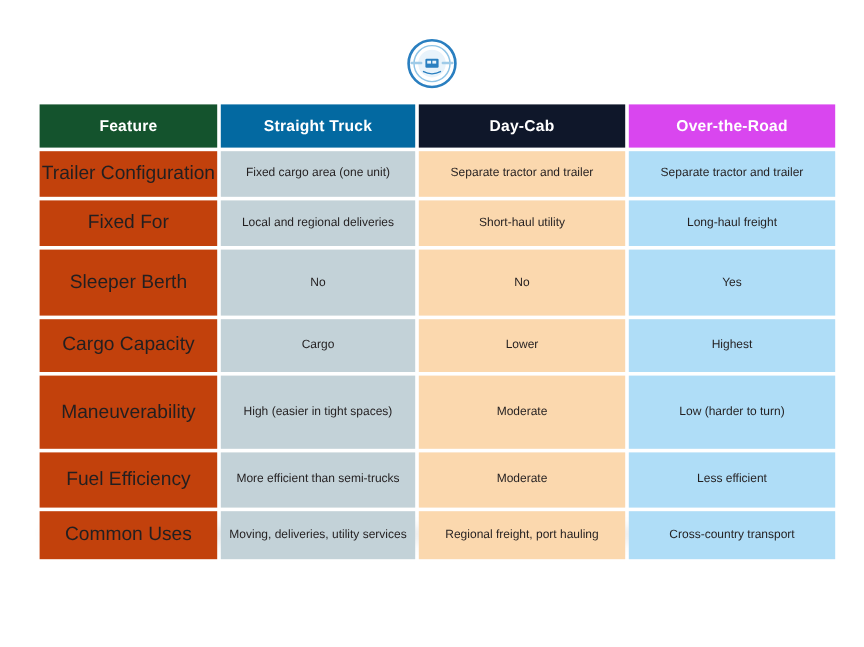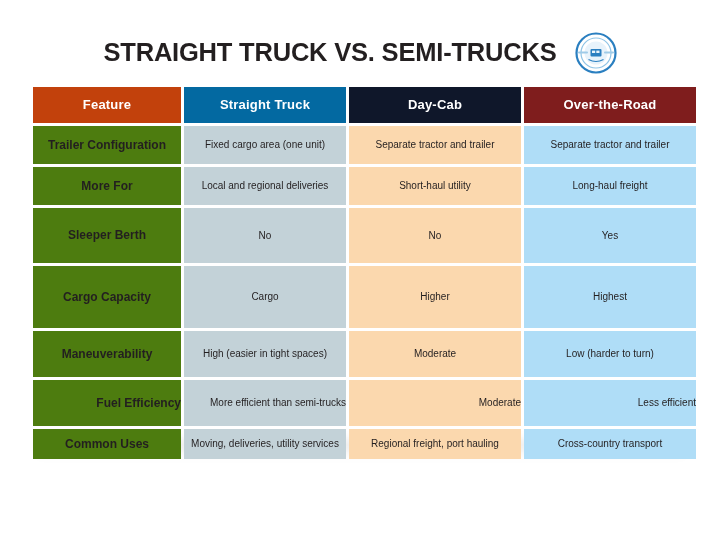--- a/index.html
+++ b/index.html
@@ -82,70 +82,69 @@
   
   .hd {
     height: 36px;
     font-size: 13px;
     font-weight: bold;
     color: #ffffff;
     letter-spacing: 0.2px;
     line-height: 36px;
     white-space: nowrap;
   }
-  .hd-feature  { background: #c2410c; }
+  .hd-feature  { background: #14532d; }
   .hd-straight { background: #0369a1; }
   .hd-daycab   { background: #0f172a; }
-  .hd-otr      { background: #7f1d1d; }
+  .hd-otr      { background: #d946ef; }
 
   
   .cell {
     font-size: 10px;
     color: #231f20;
     line-height: 1.35;
     padding: 6px 8px;
     box-sizing: border-box;
   }
   .cell-feature {
-    background: #4d7c0f;
-    font-weight: bold;
-    font-size: 12px;
+    background: #c2410c;
+    font-weight: normal;
+    font-size: 16px;
   }
   .cell-straight { background: #c3d2d8; }
   .cell-daycab   { background: #fbd8ae; }
   .cell-otr      { background: #afddf7; }
 
   tr.r-h1 td { height: 38px; }
   tr.r-h2 td { height: 38px; }
   tr.r-h3 td { height: 55px; }
-  tr.r-h4 td { height: 62px; }
-  tr.r-h5 td { height: 46px; }
-  tr.r-h6 td { height: 46px; text-align: right; }
-  tr.r-h7 td { height: 30px; }
+  tr.r-h4 td { height: 44px; }
+  tr.r-h5 td { height: 61px; }
+  tr.r-h6 td { height: 46px; }
+  tr.r-h7 td { height: 40px; }
 
   
   .table-shadow {
     position: absolute;
     left: 38px;
     top: 440px;
     width: 646px;
     height: 18px;
     background: linear-gradient(to bottom, rgba(0,0,0,0.10), rgba(0,0,0,0));
     filter: blur(5px);
     z-index: 0;
   }
   .table-wrap { z-index: 1; }
 </style>
 </head>
 <body>
 
 <div class="poster">
 
   <div class="title-row">
-    <div class="poster-title">STRAIGHT TRUCK VS. SEMI-TRUCKS</div>
 
     <div class="logo-badge">
       <svg width="42" height="42" viewBox="0 0 42 42" aria-hidden="true">
         <circle cx="21" cy="21" r="19.5" fill="none" stroke="#2a7fc0" stroke-width="2.2"></circle>
         <circle cx="21" cy="21" r="15" fill="none" stroke="#8fc4e6" stroke-width="1.2"></circle>
         <circle cx="21" cy="21" r="11.5" fill="#e8f3fb"></circle>
         <rect x="15.5" y="17" width="11" height="7.5" rx="1" fill="#2a7fc0"></rect>
         <rect x="17" y="18.6" width="3.2" height="2.4" fill="#e8f3fb"></rect>
         <rect x="21.3" y="18.6" width="3.2" height="2.4" fill="#e8f3fb"></rect>
         <path d="M4 20.5 H12 M30 20.5 H38" stroke="#9fcbe8" stroke-width="2" stroke-linecap="round"></path>
@@ -175,37 +174,37 @@
       <tbody>
 
         <tr class="r-h1">
           <td class="cell cell-feature">Trailer Configuration</td>
           <td class="cell cell-straight">Fixed cargo area (one unit)</td>
           <td class="cell cell-daycab">Separate tractor and trailer</td>
           <td class="cell cell-otr">Separate tractor and trailer</td>
         </tr>
 
         <tr class="r-h2">
-          <td class="cell cell-feature">More For</td>
+          <td class="cell cell-feature">Fixed For</td>
           <td class="cell cell-straight">Local and regional deliveries</td>
           <td class="cell cell-daycab">Short-haul utility</td>
           <td class="cell cell-otr">Long-haul freight</td>
         </tr>
 
         <tr class="r-h3">
           <td class="cell cell-feature">Sleeper Berth</td>
           <td class="cell cell-straight">No</td>
           <td class="cell cell-daycab">No</td>
           <td class="cell cell-otr">Yes</td>
         </tr>
 
         <tr class="r-h4">
           <td class="cell cell-feature">Cargo Capacity</td>
           <td class="cell cell-straight">Cargo</td>
-          <td class="cell cell-daycab">Higher</td>
+          <td class="cell cell-daycab">Lower</td>
           <td class="cell cell-otr">Highest</td>
         </tr>
 
         <tr class="r-h5">
           <td class="cell cell-feature">Maneuverability</td>
           <td class="cell cell-straight">High (easier in tight spaces)</td>
           <td class="cell cell-daycab">Moderate</td>
           <td class="cell cell-otr">Low (harder to turn)</td>
         </tr>
 

